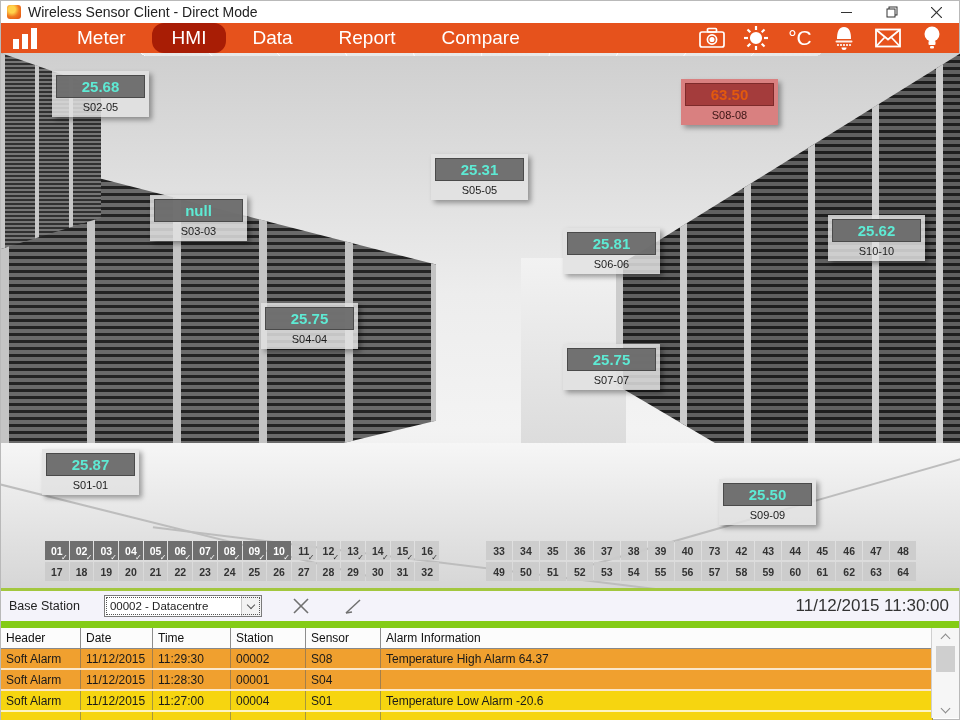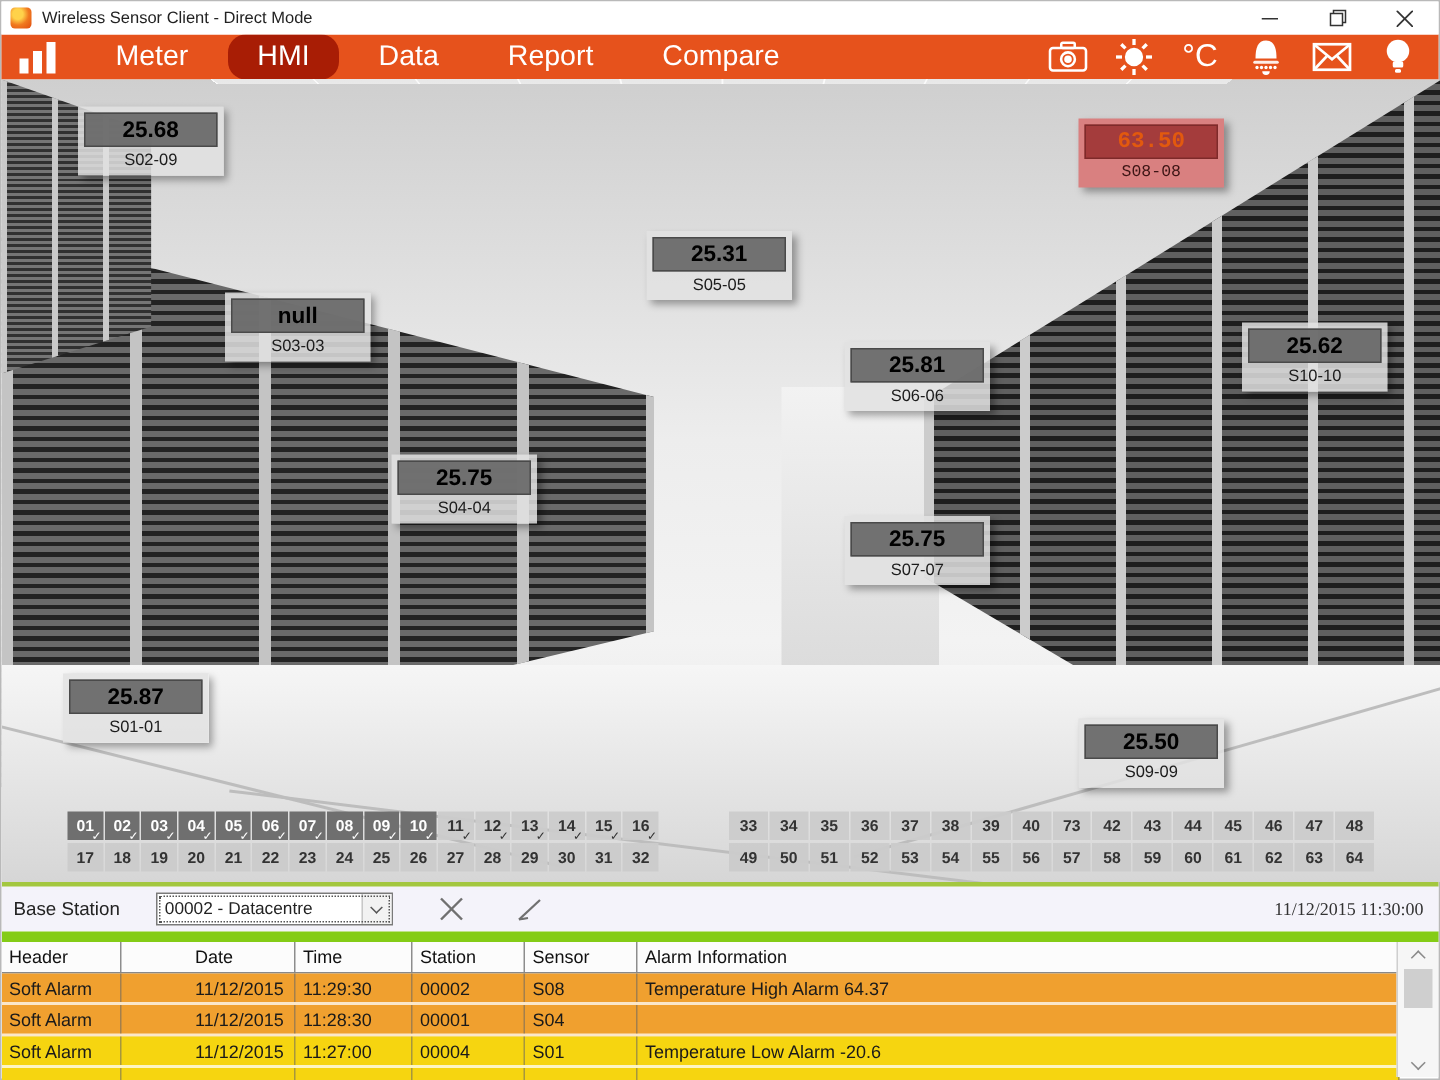--- a/index.html
+++ b/index.html
@@ -4,21 +4,21 @@
 <style>
   * { margin:0; padding:0; box-sizing:border-box; }
   html,body { width:960px; height:720px; overflow:hidden; }
   body { font-family:"Liberation Sans", sans-serif; background:#fff; }
   .window { position:relative; width:960px; height:720px; border:1px solid #b9b9b9; }
 
   
   .titlebar { height:22px; background:#ffffff; display:flex; align-items:center; padding-left:6px; position:relative; }
   .app-icon { width:14px; height:14px; border-radius:3px; margin-right:7px;
     background:radial-gradient(circle at 35% 32%, #ffd24a 0 26%, #f07a20 55%, #e04a0e 100%); }
-  .title-text { font-size:11px; color:#222; }
+  .title-text { font-size:14px; color:#222; }
   .win-controls { position:absolute; right:0; top:0; height:22px; display:flex; }
   .win-btn { width:45px; height:22px; display:flex; align-items:center; justify-content:center; }
   .win-btn svg { display:block; }
 
   
   .menubar { height:30px; background:#e6521c; display:flex; align-items:center; color:#fff; }
   .chart-icon { width:26px; height:22px; margin:0 18px 0 12px; display:flex; align-items:flex-end; gap:3px; }
   .chart-icon i { display:block; background:#fff; width:6px; }
   .chart-icon i:nth-child(1){height:10px;} .chart-icon i:nth-child(2){height:15px;} .chart-icon i:nth-child(3){height:21px;}
   .menu-items { display:flex; align-items:center; gap:6px; }
@@ -55,21 +55,21 @@
     clip-path:polygon(0 40%, 100% 0, 100% 100%, 0 62%);
     background:
       repeating-linear-gradient(90deg, #cccccc 0 7px, rgba(0,0,0,0) 7px 64px),
       repeating-linear-gradient(0deg, #1e1e1e 0 3px, #606060 3px 7px); }
   .floor { position:absolute; left:0; bottom:0; width:100%; height:145px; background:linear-gradient(#f6f6f6, #d6d6d6); }
   .seam { position:absolute; background:#bdbdbd; height:2px; }
 
   
   .sensor { position:absolute; width:97px; text-align:center; background:rgba(226,226,226,.85);
     padding:4px 4px 0; box-shadow:3px 3px 5px rgba(0,0,0,.35); }
-  .sensor .val { background:rgba(103,103,103,.92); border:1px solid #4a4a4a; color:#000000;
+  .sensor .val { background:rgba(103,103,103,.92); border:1px solid #4a4a4a; color:#5eead4;
     font-weight:bold; font-size:15px; line-height:21px; }
   .sensor .name { color:#1c1c1c; font-size:11px; line-height:19px; }
   .sensor.alarm { background:#d98080; }
   .sensor.alarm .val { background:#a43c3c; border-color:#7e2a2a; color:#e2590e; }
   .sensor.alarm .name { color:#3c1414; }
 
   
   .chgrid { position:absolute; display:grid; grid-template-columns:repeat(16,1fr); gap:1px; }
   .chgrid.left  { left:44px;  top:488px; width:394px; }
   .chgrid.right { left:485px; top:488px; width:430px; }
@@ -81,31 +81,31 @@
   
   .station-bar { height:33px; background:#f4f3fa; border-top:3px solid #a3c73f; display:flex; align-items:center; position:relative; font-size:12px; color:#222; }
   .sb-label { margin-left:8px; font-size:12.5px; }
   .sb-select { margin-left:24px; width:158px; height:22px; background:#fff; border:1px solid #7a7a7a;
     display:flex; align-items:center; position:relative; outline:1px dotted #555; outline-offset:-3px; }
   .sb-select .sel-text { flex:1; font-size:11.5px; padding-left:5px; white-space:nowrap; overflow:hidden; }
   .sb-select .sel-btn { width:20px; height:100%; border-left:1px solid #c8c8c8; background:#f2f2f2;
     display:flex; align-items:center; justify-content:center; }
   .chev { width:6px; height:6px; border-right:1.5px solid #555; border-bottom:1.5px solid #555; transform:rotate(45deg); margin-top:-3px; }
   .sb-tool { margin-left:26px; width:26px; height:24px; display:flex; align-items:center; justify-content:center; }
-  .sb-time { position:absolute; right:10px; font-size:12px; color:#333;font-family:Liberation Serif, serif; }
+  .sb-time { position:absolute; right:10px; font-size:17px; color:#333; }
 
   
   .alarm-area { position:relative; height:110px; overflow:hidden; border-top:7px solid #84cc16; }
   .t-inner { position:absolute; left:0; top:0; width:932px; }
   .t-row { display:flex; height:21px; }
   .t-head { background:#fcfcfc; border-bottom:1px solid #888; }
   .t-cell { font-size:12px; line-height:20px; padding-left:5px; border-right:1px solid rgba(100,100,100,.55);
     overflow:hidden; white-space:nowrap; color:#1a1a1a; }
   .t-head .t-cell { border-right:1px solid #8d8d8d; color:#111; }
-  .c0{width:80px;} .c1{width:72px;margin-left:44px;} .c2{width:78px;} .c3{width:75px;} .c4{width:75px;} .c5{flex:1;}
+  .c0{width:80px;} .c1{width:72px;} .c2{width:78px;} .c3{width:75px;} .c4{width:75px;} .c5{flex:1;}
   .t-row.high { background:#f0a02f; }
   .t-row.low  { background:#f6d510; }
   .t-body .t-row { border-bottom:2px solid rgba(255,255,255,.75); color:#2e2000; }
   .vscroll { position:absolute; right:0; top:0; width:28px; height:90px; background:#f6f6f6; border-left:1px solid #cfcfcf; }
   .vs-btn { position:absolute; left:0; width:100%; height:16px; display:flex; align-items:center; justify-content:center; }
   .vs-up { top:0; } .vs-down { bottom:0; }
   .vs-chev { width:7px; height:7px; border-right:1.6px solid #8a8a8a; border-bottom:1.6px solid #8a8a8a; }
   .vs-up .vs-chev { transform:rotate(-135deg); margin-top:4px; }
   .vs-down .vs-chev { transform:rotate(45deg); margin-bottom:4px; }
   .vs-thumb { position:absolute; left:4px; top:18px; width:19px; height:26px; background:#cfcfcf; }
@@ -227,21 +227,21 @@
       </div>
     </div>
 
     <div id="sensor-layer">
         <div class="sensor" style="left: 41px; top: 396px;">
           <div class="val">25.87</div>
           <div class="name">S01-01</div>
         </div>
         <div class="sensor" style="left: 51px; top: 18px;">
           <div class="val">25.68</div>
-          <div class="name">S02-09</div>
+          <div class="name">S02-05</div>
         </div>
         <div class="sensor" style="left: 149px; top: 142px;">
           <div class="val">null</div>
           <div class="name">S03-03</div>
         </div>
         <div class="sensor" style="left: 260px; top: 250px;">
           <div class="val">25.75</div>
           <div class="name">S04-04</div>
         </div>
         <div class="sensor" style="left: 430px; top: 101px;">
@@ -249,21 +249,21 @@
           <div class="name">S05-05</div>
         </div>
         <div class="sensor" style="left: 562px; top: 175px;">
           <div class="val">25.81</div>
           <div class="name">S06-06</div>
         </div>
         <div class="sensor" style="left: 562px; top: 291px;">
           <div class="val">25.75</div>
           <div class="name">S07-07</div>
         </div>
-        <div class="sensor alarm" style="left: 718px; top: 26px; font-family: Liberation Mono, monospace;">
+        <div class="sensor alarm" style="left: 680px; top: 26px;">
           <div class="val">63.50</div>
           <div class="name">S08-08</div>
         </div>
         <div class="sensor" style="left: 718px; top: 426px;">
           <div class="val">25.50</div>
           <div class="name">S09-09</div>
         </div>
         <div class="sensor" style="left: 827px; top: 162px;">
           <div class="val">25.62</div>
           <div class="name">S10-10</div>

